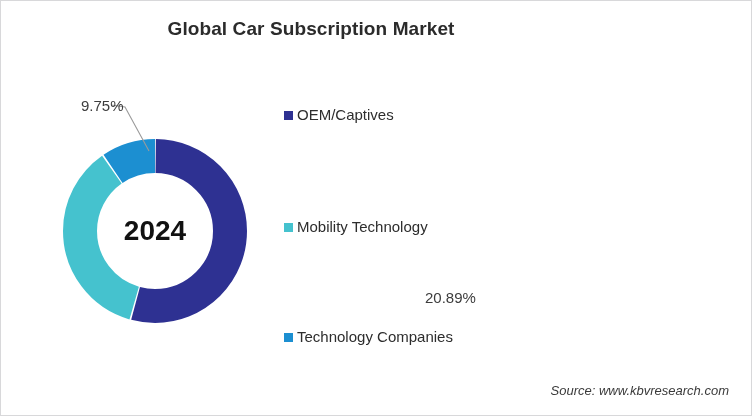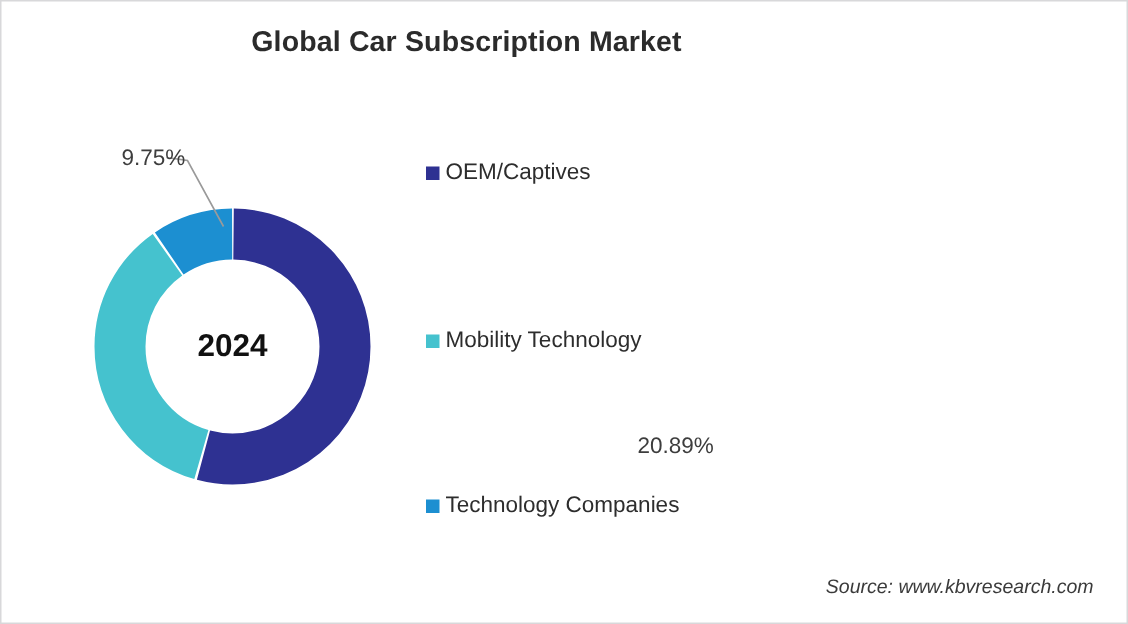--- a/index.html
+++ b/index.html
@@ -56,21 +56,21 @@
 
   .donut-center-label {
     position: absolute;
     left: 0;
     top: 0;
     width: 200px;
     height: 200px;
     display: flex;
     align-items: center;
     justify-content: center;
-    font-size: 21px;
+    font-size: 28px;
     font-weight: bold;
     color: #111111;
     pointer-events: none;
   }
 
   
   .callout {
     position: absolute;
     font-size: 15px;
     color: #3d3d3d;

